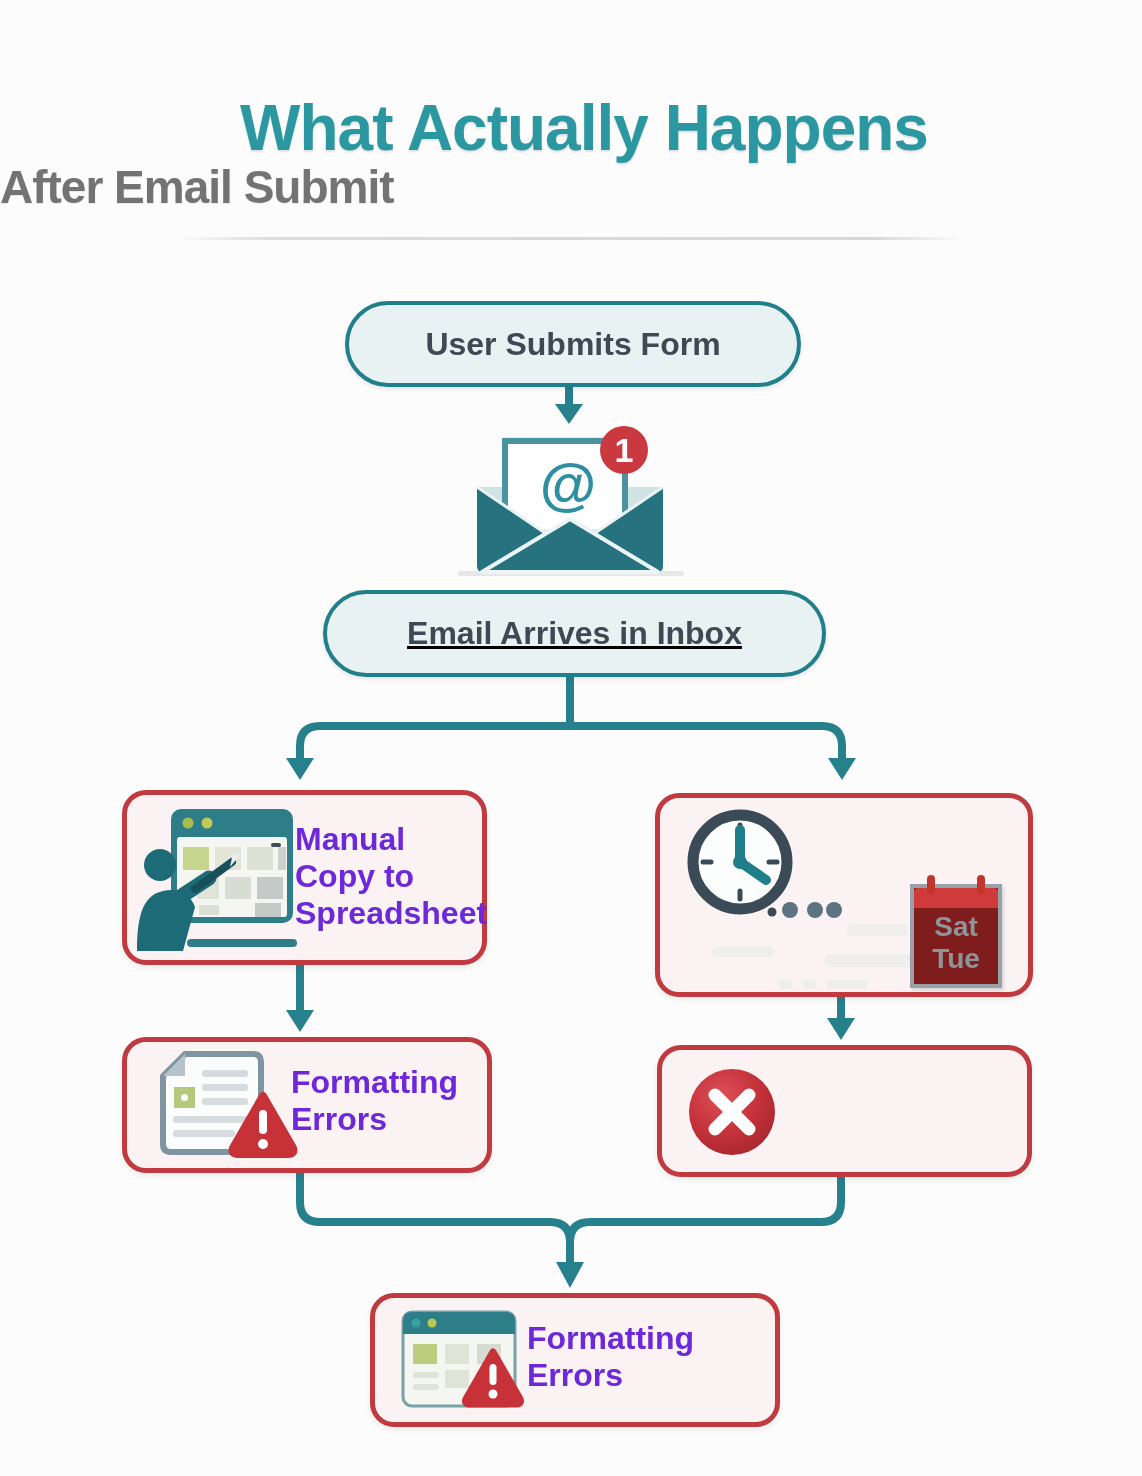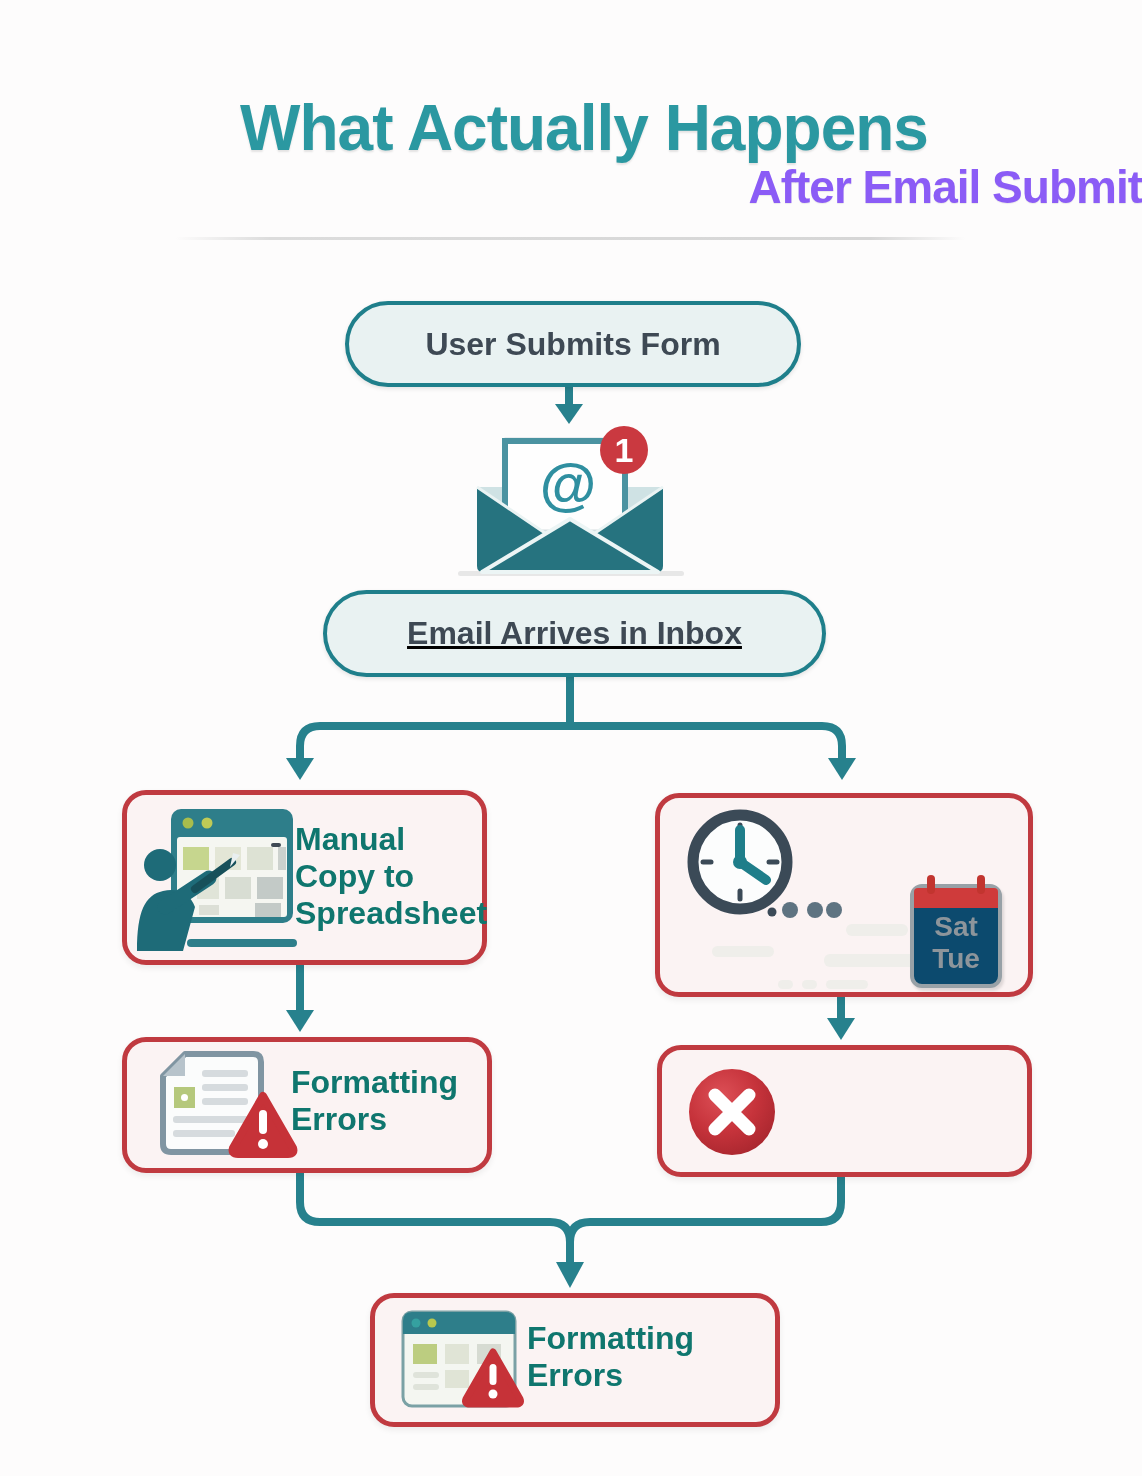--- a/index.html
+++ b/index.html
@@ -12,22 +12,22 @@
 
   
   .title1 {
     position:absolute; top:78px; left:0; width:100%;
     text-align:center; font-size:64px; font-weight:bold;
     color:#2b98a1; letter-spacing:-1px; margin:13px;
     text-shadow:0 2px 2px rgba(0,0,0,0.10);
   }
   .title2 {
     position:absolute; top:160px; left:0; width:100%;
-    text-align:right; font-size:46px; font-weight:bold;
-    color:#8b5cf6; letter-spacing:-1px; margin:0;
+    text-align:left; font-size:46px; font-weight:bold;
+    color:#737373; letter-spacing:-1px; margin:0;
     text-shadow:0 1px 1px rgba(0,0,0,0.08);
   }
   .divider {
     position:absolute; top:237px; left:175px; width:790px; height:3px;
     background:linear-gradient(90deg, rgba(214,214,214,0) 0%, #dcdcdc 12%, #d6d6d6 88%, rgba(214,214,214,0) 100%);
     border-radius:2px;
   }
 
   
   .connectors { position:absolute; left:0; top:0; z-index:0; }
@@ -50,34 +50,34 @@
     box-shadow:0 3px 6px rgba(0,0,0,0.07);
   }
   #box-manual   { left:122px; top:790px;  width:355px; height:165px; }
   #box-weekend  { left:655px; top:793px;  width:368px; height:194px; }
   #box-fmt1     { left:122px; top:1037px; width:360px; height:126px; }
   #box-forgot   { left:657px; top:1045px; width:365px; height:122px; }
   #box-fmt2     { left:370px; top:1293px; width:400px; height:124px; }
 
   .box-label {
     position:absolute; font-size:32px; font-weight:bold;
-    color:#0f766e; line-height:1.16;
+    color:#6d28d9; line-height:1.16;
   }
   #box-manual  .box-label { left:168px; top:26px;  width:195px; }
   #box-weekend .box-label { left:158px; top:24px;  width:180px; }
   #box-fmt1    .box-label { left:164px; top:22px;  width:190px; }
   #box-forgot  .box-label { left:140px; top:20px;  width:210px; }
   #box-fmt2    .box-label { left:152px; top:22px;  width:230px; }
 
   .icon-abs { position:absolute; }
 
   
   .calendar {
     position:absolute; left:250px; top:86px; width:84px; height:96px;
-    background:#0c4a6e; border:4px solid #98a1a7; border-radius:12px;
+    background:#7f1d1d; border:4px solid #98a1a7; border-radius:0;
     box-shadow:2px 3px 3px rgba(0,0,0,0.12); z-index:2;
   }
   .cal-header {
     height:20px; background:#cf3b3b; border-radius:4px 4px 0 0; position:relative;
   }
   .cal-pin {
     position:absolute; top:-13px; width:8px; height:19px;
     background:#c2352f; border-radius:4px;
   }
   .cal-pin.left { left:13px; } .cal-pin.right { right:13px; }

